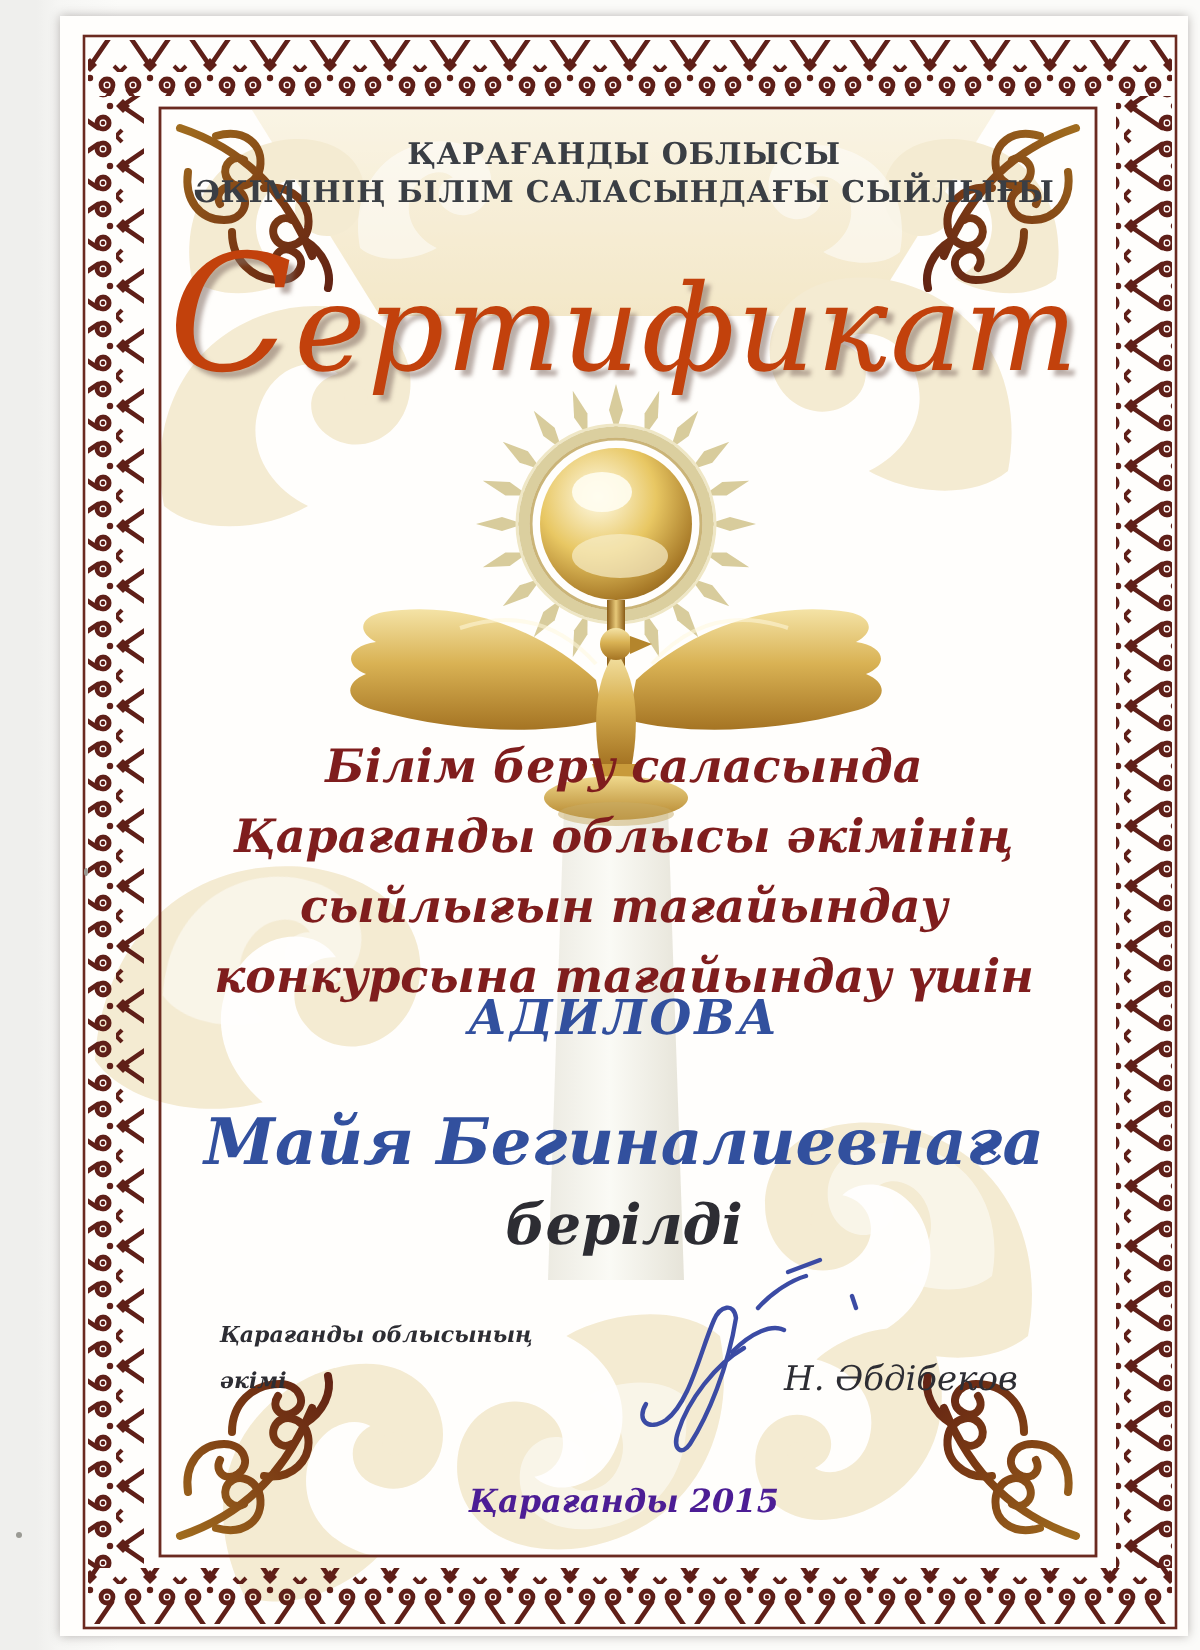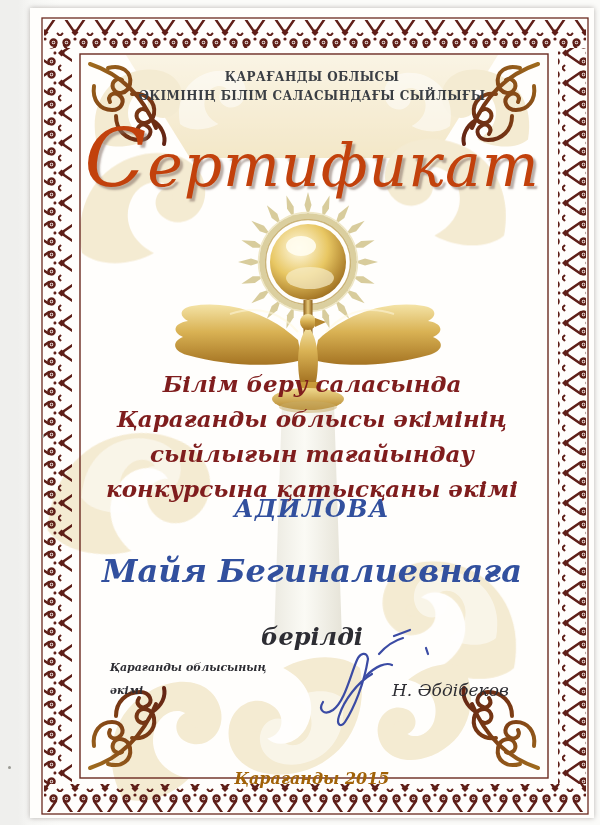--- a/index.html
+++ b/index.html
@@ -1,30 +1,30 @@
 <!DOCTYPE html>
 <html><head>
 <meta charset="utf-8">
 <style>
   html,body{margin:0;padding:0;}
   body{width:600px;height:825px;background:#f4f4f2;font-family:"DejaVu Serif", serif;}
   .page{position:relative;width:600px;height:825px;background:linear-gradient(90deg,#efefed 0 18px,#f6f6f4 30px,#fbfbf9 60px);overflow:hidden;}
   .abs{position:absolute;}
   .paper{left:30px;top:8px;width:564px;height:810px;background:#fffefc;box-shadow:0 0 5px rgba(60,50,45,.35);}
   .centered{left:0;width:564px;text-align:center;}
-  .issuer{top:60px;color:#3a3e44;font-weight:bold;font-size:12px;line-height:19px;letter-spacing:.4px;}
+  .issuer{top:60px;color:#3a3e44;font-weight:bold;font-size:15px;line-height:19px;letter-spacing:.4px;}
   .title{top:104px;color:#c2410c;font-style:italic;font-size:60px;line-height:92px;letter-spacing:1px;text-shadow:3px 3px 2px rgba(130,108,98,.55);}
   .title::first-letter{font-size:1.35em;}
   .body-text{top:358px;color:#7f1d1d;font-weight:bold;font-style:italic;font-size:23px;line-height:35px;}
   .surname{top:486px;color:#32509e;font-weight:bold;font-style:italic;font-size:24px;letter-spacing:1.5px;}
   .given-name{top:544px;color:#32509e;font-weight:bold;font-style:italic;font-size:32px;}
-  .issued{top:588px;color:#2d2d33;font-weight:bold;font-style:italic;font-size:24px;margin-top:26px;}
+  .issued{top:588px;color:#2d2d33;font-weight:bold;font-style:italic;font-size:28px;}
   .signer-role{left:80px;top:648px;width:240px;text-align:left;color:#2d2d33;font-weight:bold;font-style:italic;font-size:11px;line-height:23px;}
   .signer-name{left:362px;top:672px;width:180px;text-align:left;color:#2d2d33;font-weight:normal;font-style:italic;font-size:17px;}
-  .place-year{top:733px;color:#a16207;font-weight:bold;font-style:italic;font-size:16px;margin-top:28px;}
+  .place-year{top:733px;color:#4c1d95;font-weight:bold;font-style:italic;font-size:16px;}
   .speck{background:#9a9a94;border-radius:50%;}
 </style>
 </head>
 <body>
 
 <div class="page">
   <div class="abs paper">
 
     <svg width="564" height="810" viewBox="0 0 564 810" class="abs" style="left:0;top:0">
       <defs>
@@ -200,21 +200,21 @@
       <div>ҚАРАҒАНДЫ ОБЛЫСЫ</div>
       <div>ӘКІМІНІҢ БІЛІМ САЛАСЫНДАҒЫ СЫЙЛЫҒЫ</div>
     </div>
 
     <div class="abs centered title">Сертификат</div>
 
     <div class="abs centered body-text">
       <div>Білім беру саласында</div>
       <div>Қарағанды облысы әкімінің</div>
       <div>сыйлығын тағайындау</div>
-      <div>конкурсына қатысқаны әкімі</div>
+      <div>конкурсына тағайындау үшін</div>
     </div>
 
     <div class="abs centered surname">АДИЛОВА</div>
     <div class="abs centered given-name">Майя Бегиналиевнаға</div>
     <div class="abs centered issued">берілді</div>
 
     <div class="abs signer-role">
       <div>Қарағанды облысының</div>
       <div>әкімі</div>
     </div>

